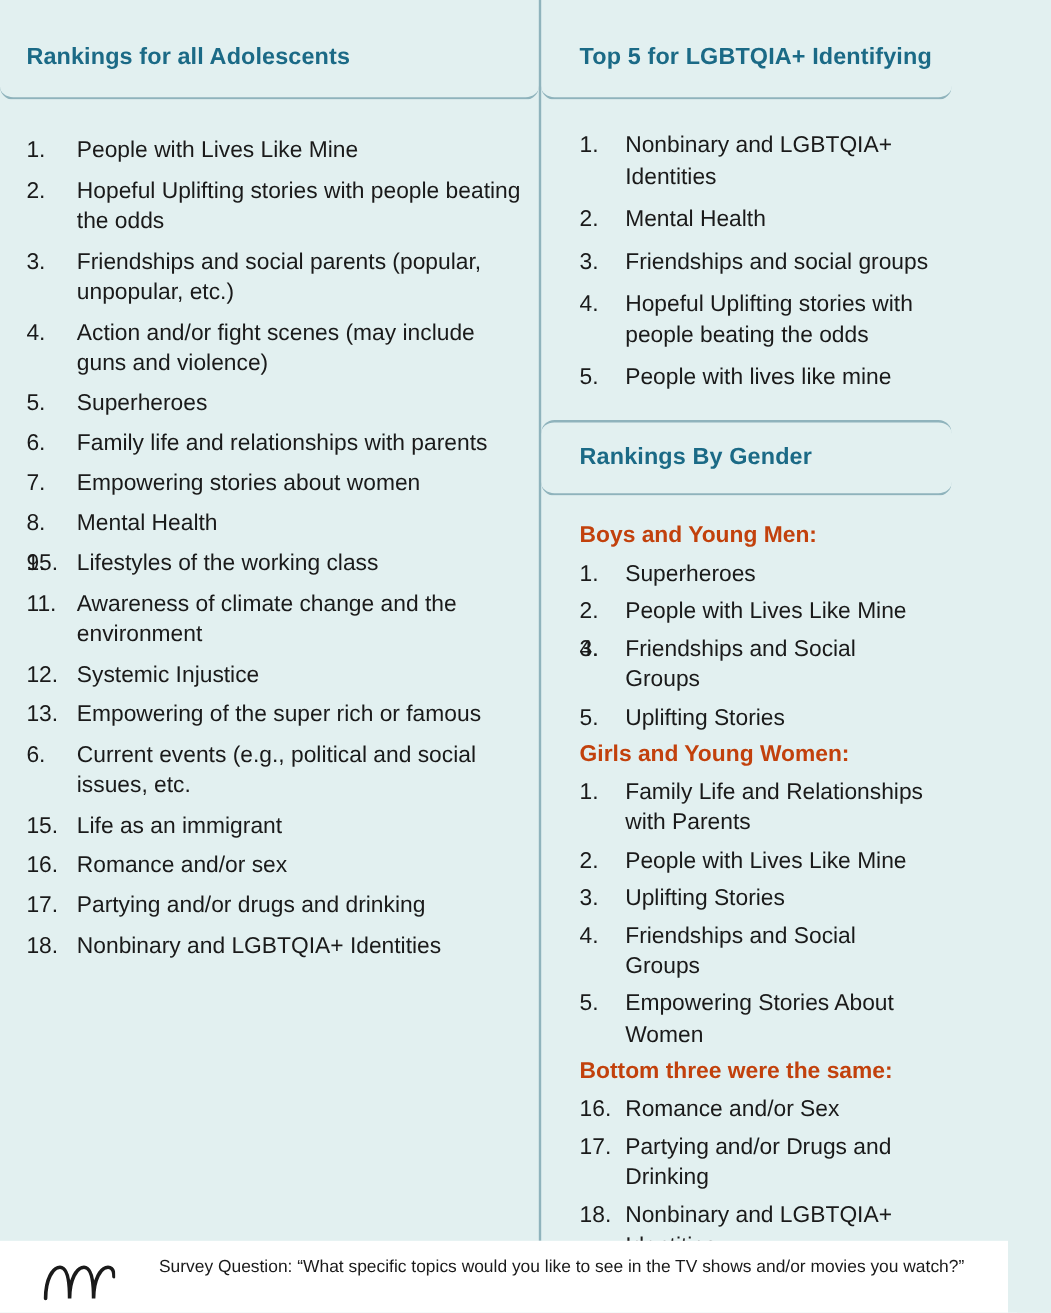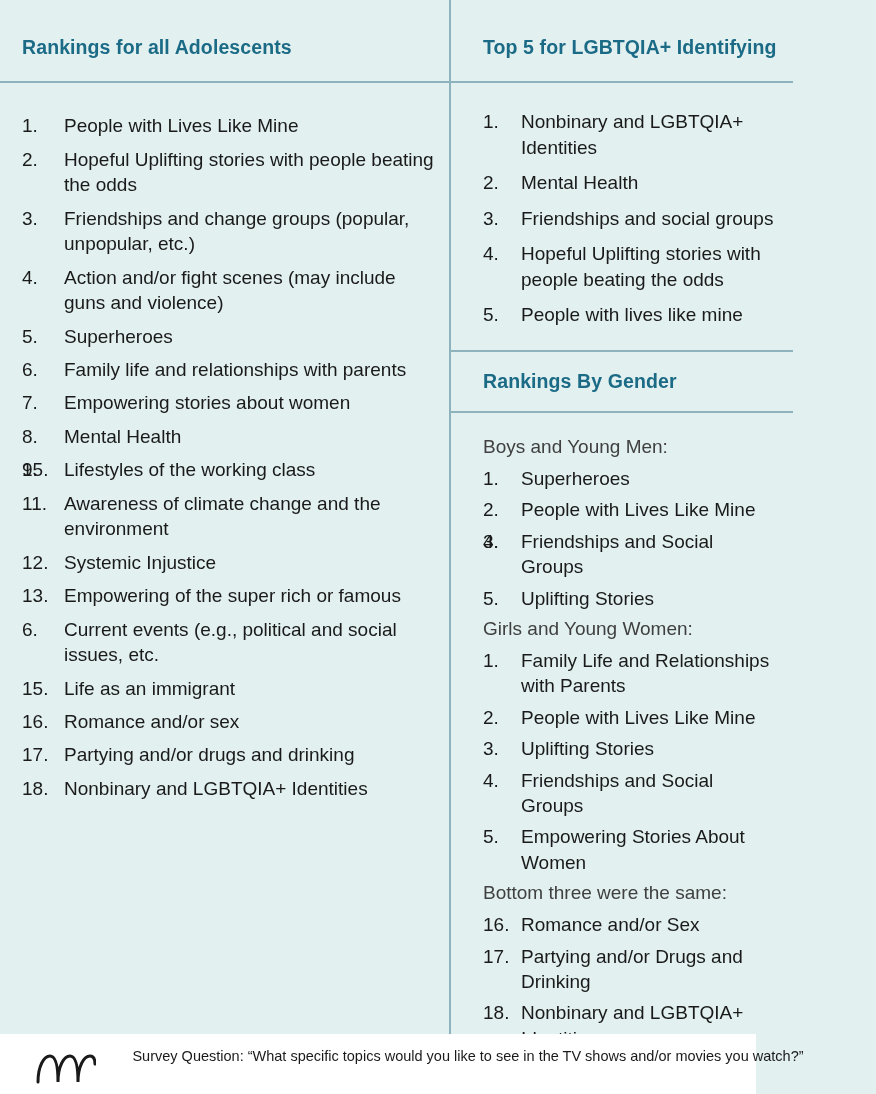--- a/index.html
+++ b/index.html
@@ -36,20 +36,21 @@
   .col-right {
     width: 344px;
     box-sizing: border-box;
     border-left: 2px solid #8fb3bc;
     position: relative;
   }
   .panel-head {
     padding: 36px 0 22px 22px;
     border-bottom: 2px solid #8fb3bc;
     box-sizing: border-box;
+    border-radius: 11px;
   }
   .col-right .panel-head {
     padding-left: 32px;
   }
   .panel-head.second {
     padding-top: 18px;
     padding-bottom: 18px;
     border-top: 2px solid #8fb3bc;
     border-bottom: 2px solid #8fb3bc;
     margin-top: 22px;
@@ -94,38 +95,38 @@
     padding: 26px 14px 0 32px;
   }
   .right-list ol.ranklist li {
     padding-left: 38px;
     margin-bottom: 10px;
   }
   .gender-block {
     padding: 22px 14px 0 32px;
   }
   .gender-heading {
-    color: #404040;
+    color: #c2410c;
     font-size: 19px;
-    font-weight: normal;
+    font-weight: bold;
     margin: 0 0 7px 0;
     line-height: 1.25;
   }
   .gender-heading.tight {
     margin-top: 0;
   }
   .gender-block ol.ranklist li {
     padding-left: 38px;
     margin-bottom: 6px;
   }
   .footer {
     position: absolute;
     left: 0;
     bottom: 0;
-    width: 756px;
+    width: 840px;
     height: 60px;
     background: #ffffff;
     box-sizing: border-box;
     padding-left: 40px;
   }
   .footer-note {
     position: absolute;
     left: 0;
     top: 14px;
     width: 876px;
@@ -152,21 +153,21 @@
   <div class="columns">
 
     <div class="col-left">
       <div class="panel-head">
         <div class="panel-title">Rankings for all Adolescents</div>
       </div>
       <div class="left-list">
         <ol class="ranklist">
           <li><span class="num">1.</span><span>People with Lives Like Mine</span></li>
           <li><span class="num">2.</span><span>Hopeful Uplifting stories with people beating the odds</span></li>
-          <li><span class="num">3.</span><span>Friendships and change groups (popular, unpopular, etc.)</span></li>
+          <li><span class="num">3.</span><span>Friendships and social parents (popular, unpopular, etc.)</span></li>
           <li><span class="num">4.</span><span>Action and/or fight scenes (may include guns and violence)</span></li>
           <li><span class="num">5.</span><span>Superheroes</span></li>
           <li><span class="num">6.</span><span>Family life and relationships with parents</span></li>
           <li><span class="num">7.</span><span>Empowering stories about women</span></li>
           <li><span class="num">8.</span><span>Mental Health</span></li>
           <li><span class="num">9.</span></li>
           <li><span class="num">15.</span><span>Lifestyles of the working class</span></li>
           <li><span class="num">11.</span><span>Awareness of climate change and the environment</span></li>
           <li><span class="num">12.</span><span>Systemic Injustice</span></li>
           <li><span class="num">13.</span><span>Empowering of the super rich or famous</span></li>

